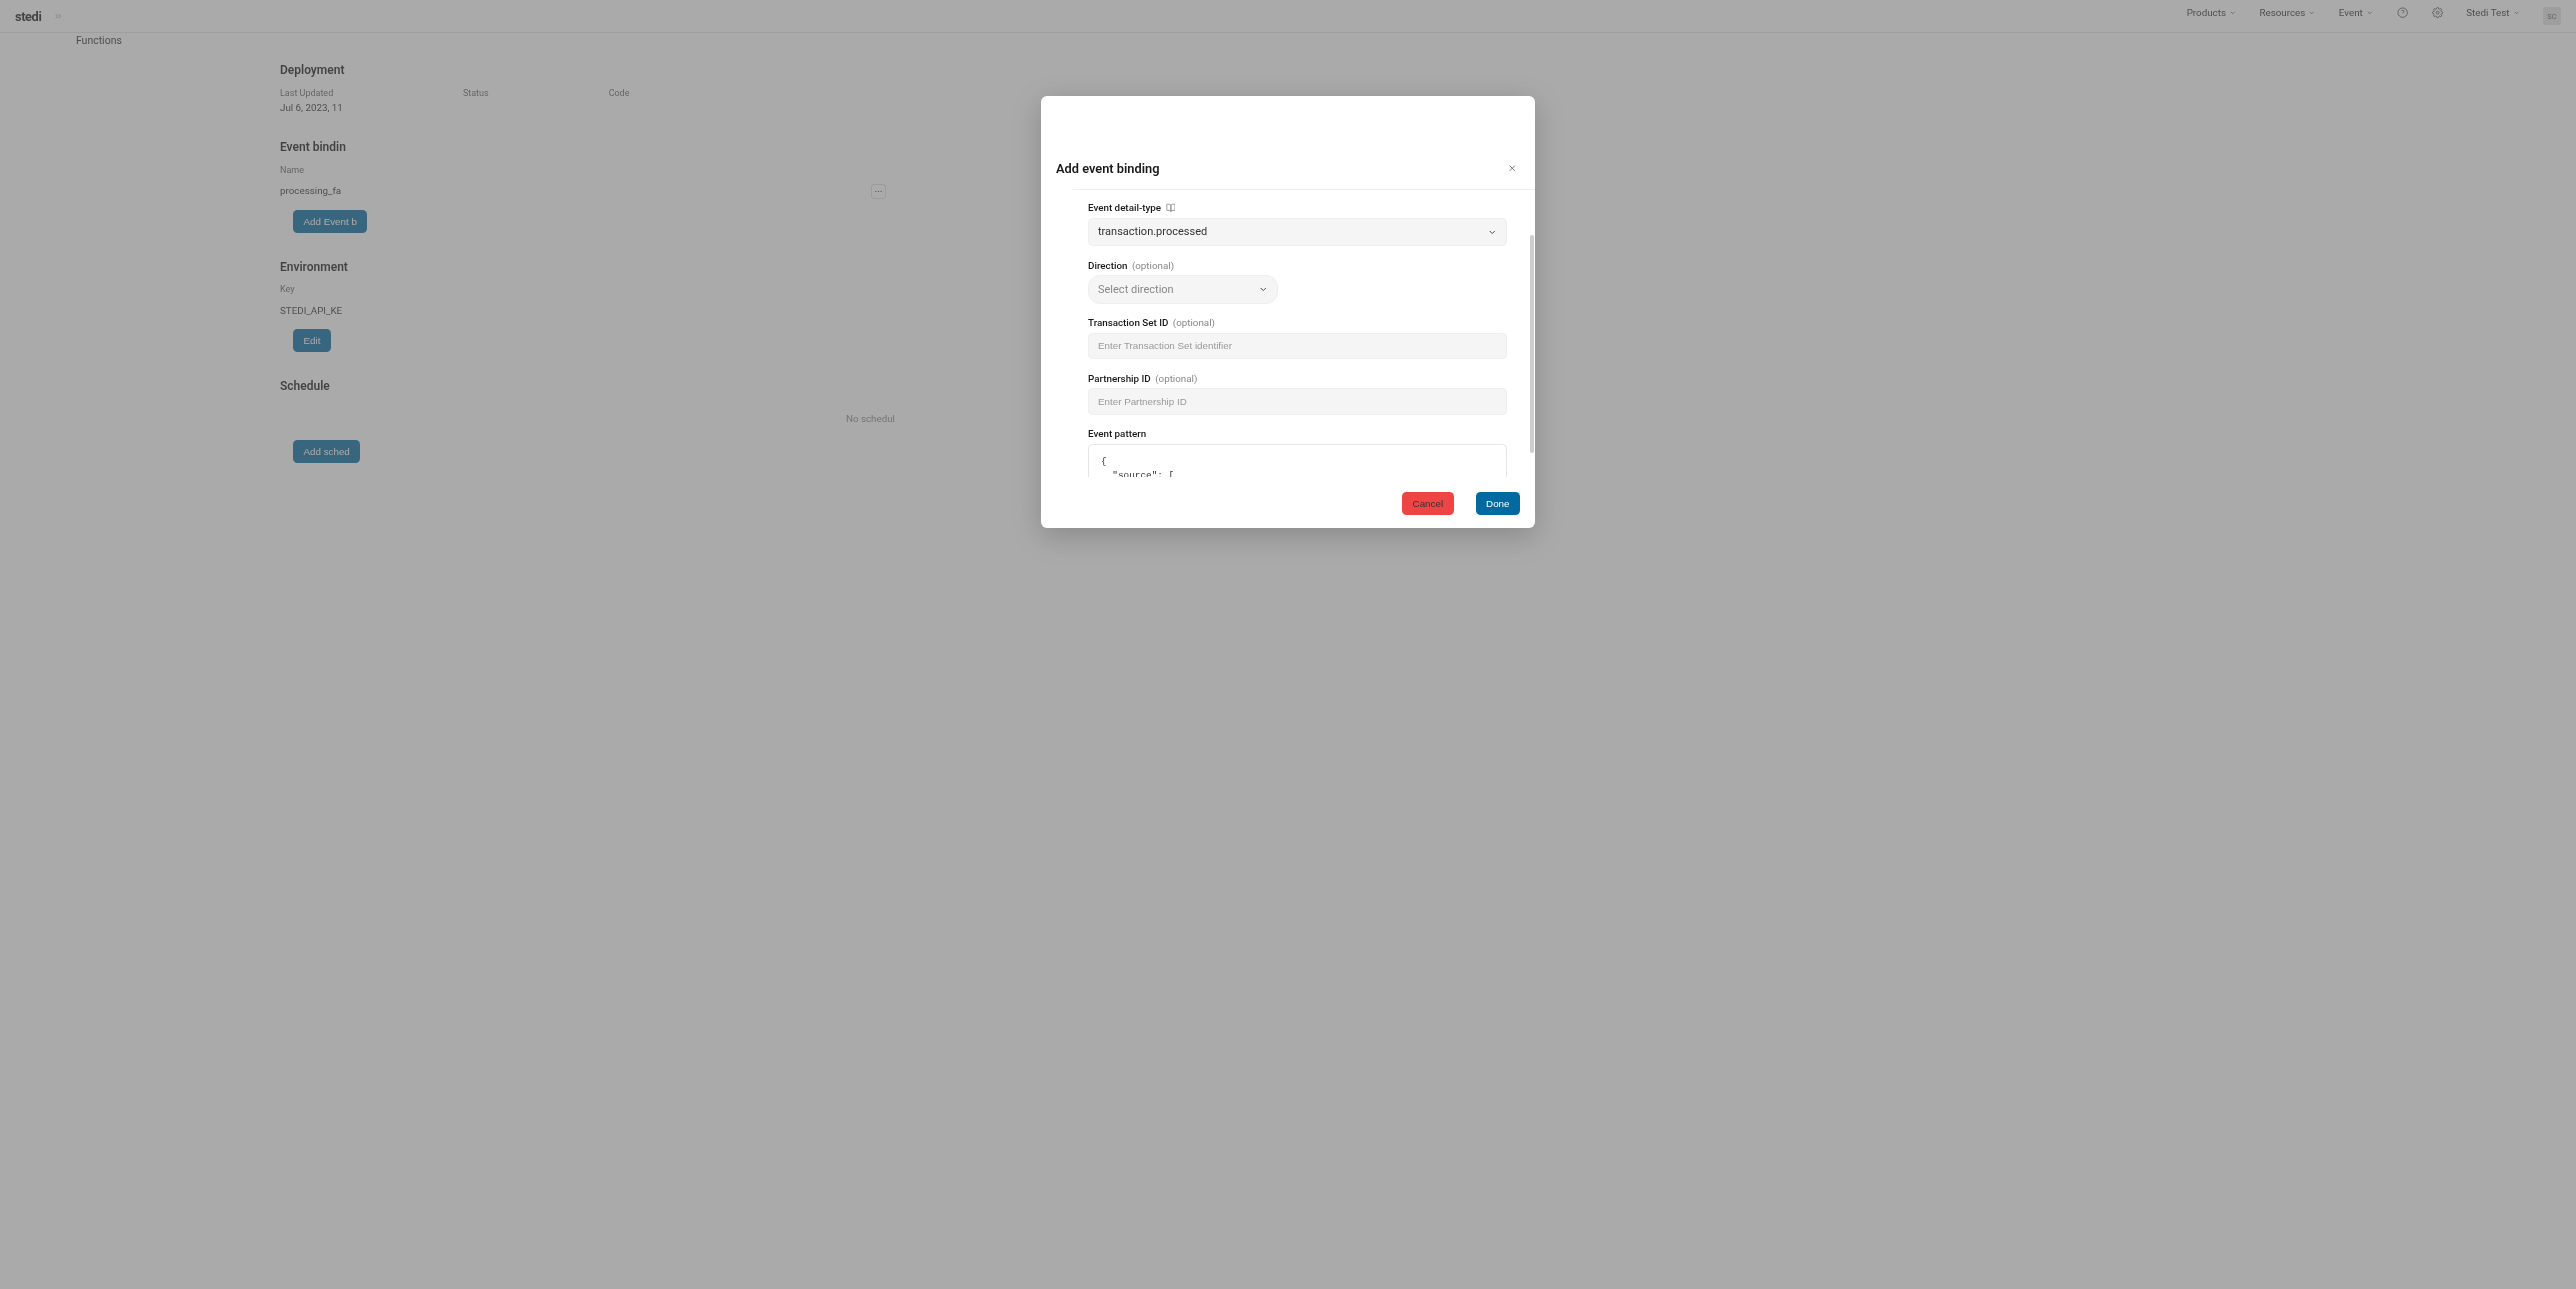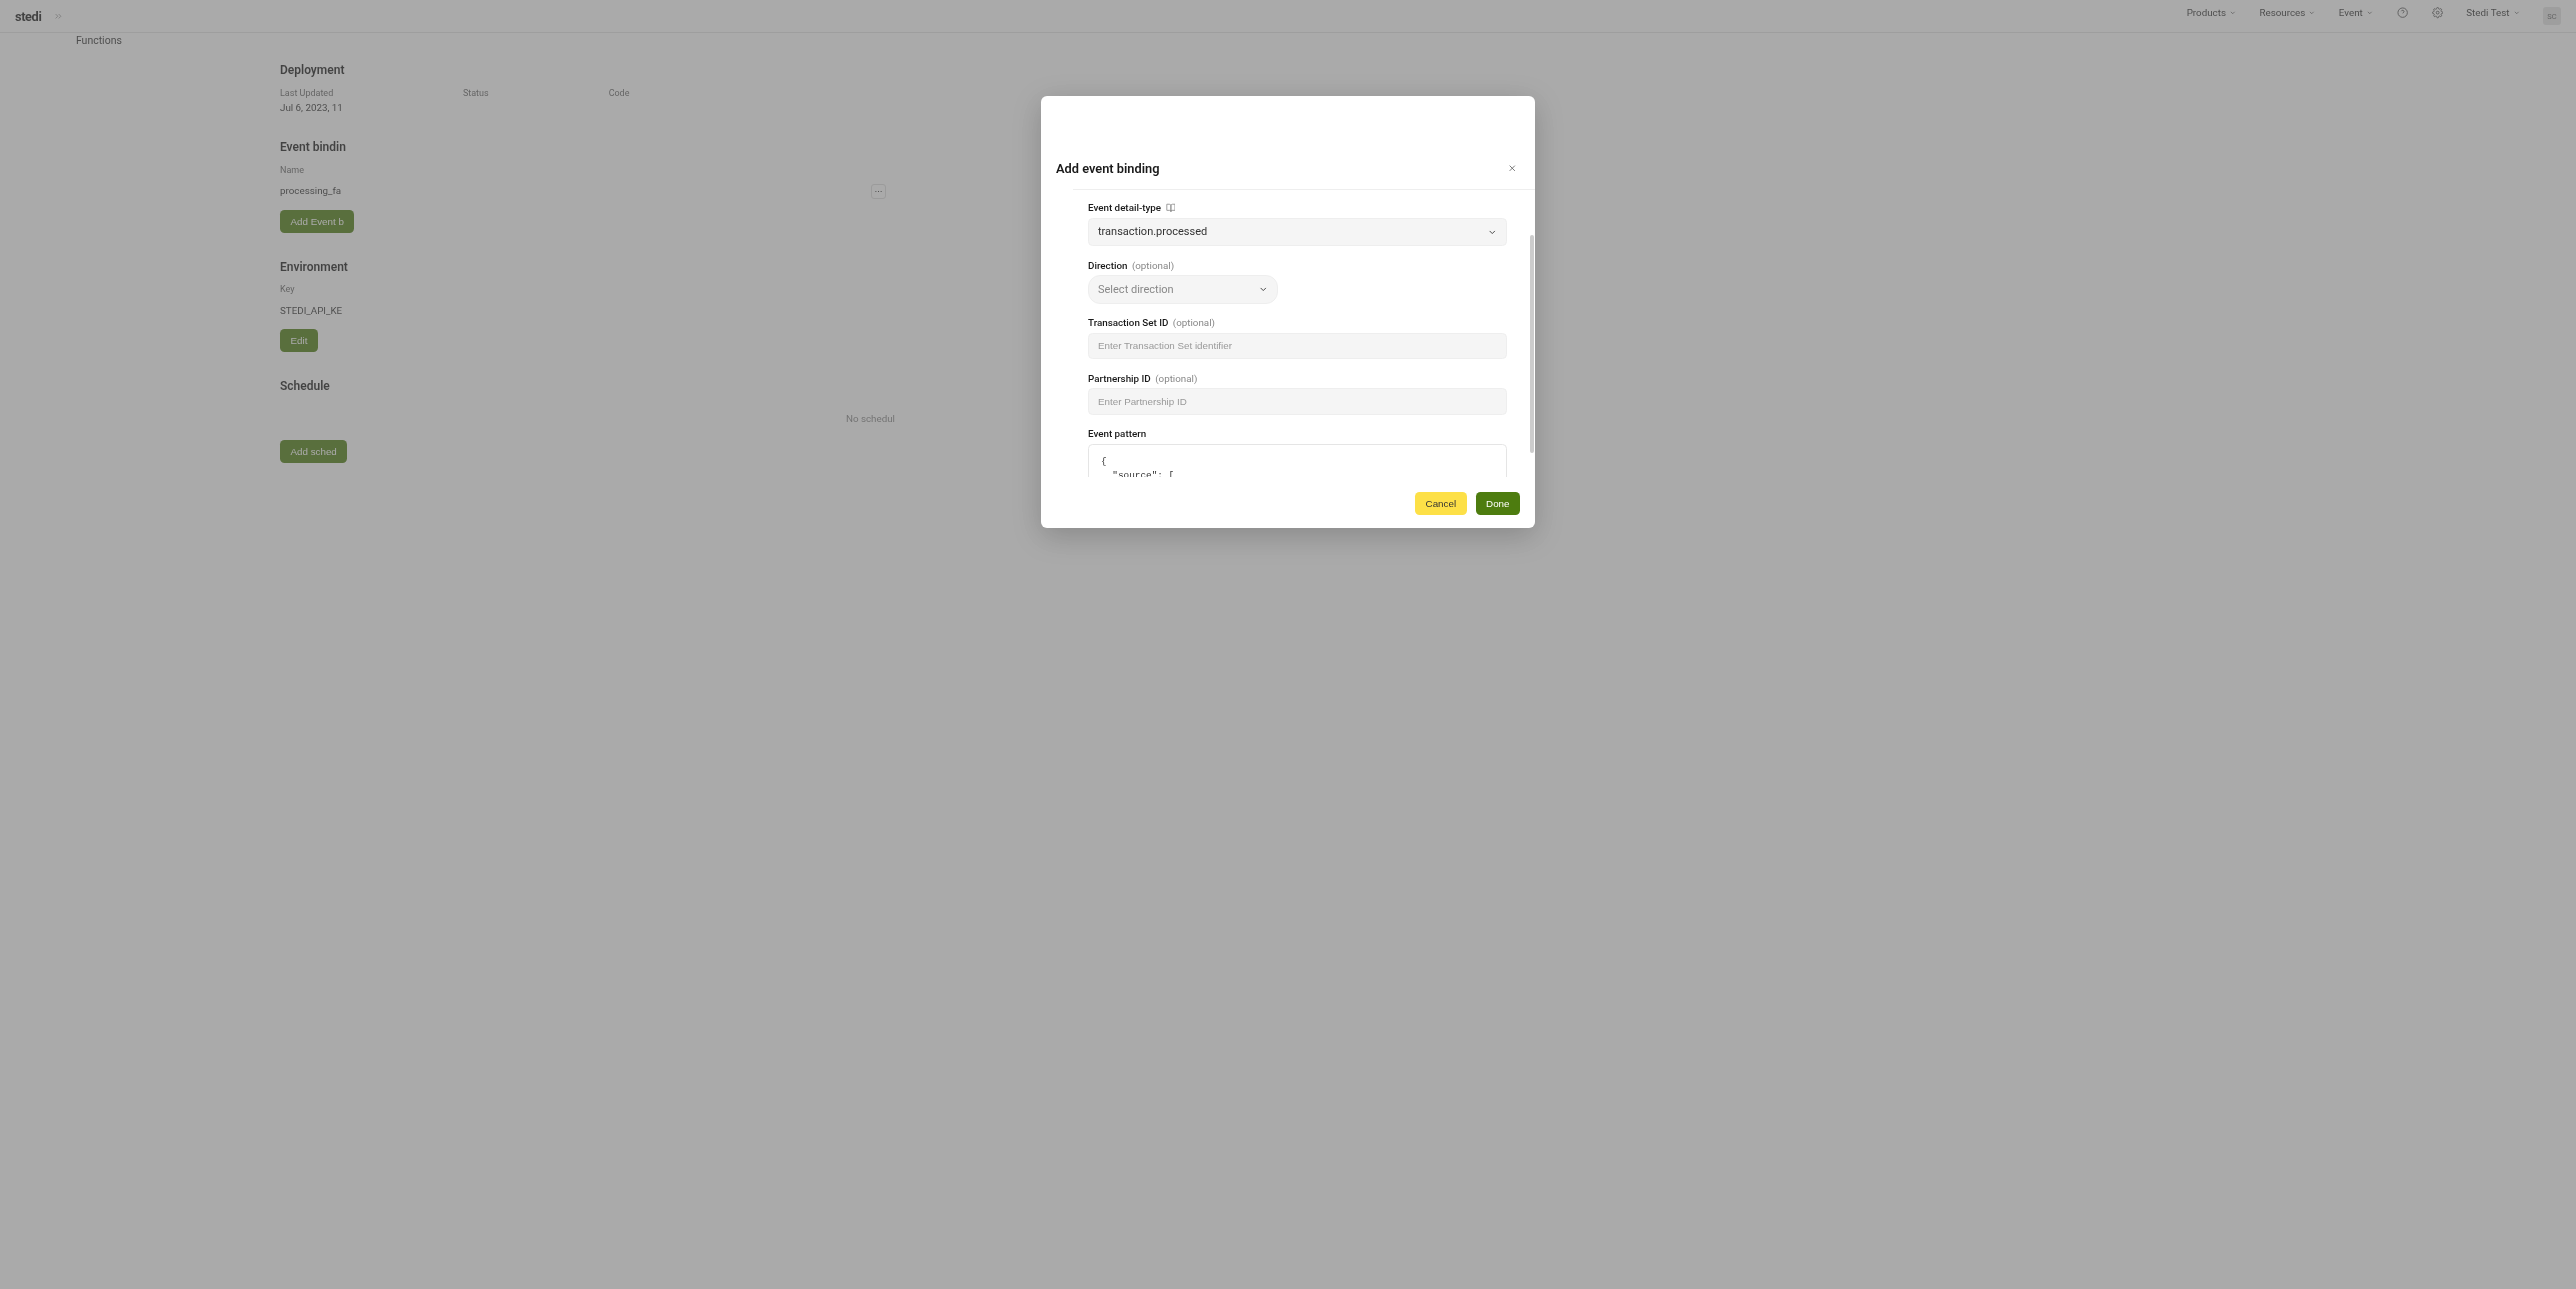--- a/index.html
+++ b/index.html
@@ -147,22 +147,23 @@
       align-items: center;
       padding: 6px 10.5px;
       border-radius: 4.5px;
       font-size: 9.8px;
       font-weight: 500;
       cursor: pointer;
       border: none;
     }
     
     .btn-dark {
-      background: #4d7c0f;
+      background: #0369a1;
       color: #fff;
+      margin-left: 13px;
     }
     
     .empty-text {
       font-size: 9.8px;
       color: #888;
       padding: 9px 0;
       text-align: right;
     }
     
     
@@ -311,21 +312,21 @@
     .modal-footer {
       display: flex;
       align-items: center;
       justify-content: flex-end;
       gap: 9px;
       padding: 13.5px 15px;
       border-top: 0.8px solid transparent;
     }
     
     .btn-light {
-      background: #fde047;
+      background: #ef4444;
       color: #333;
     }
   </style>
 </head>
 <body>
 
 <div class="header">
   <div class="header-left">
     <span class="logo">stedi</span>
     <span class="breadcrumb-sep">

